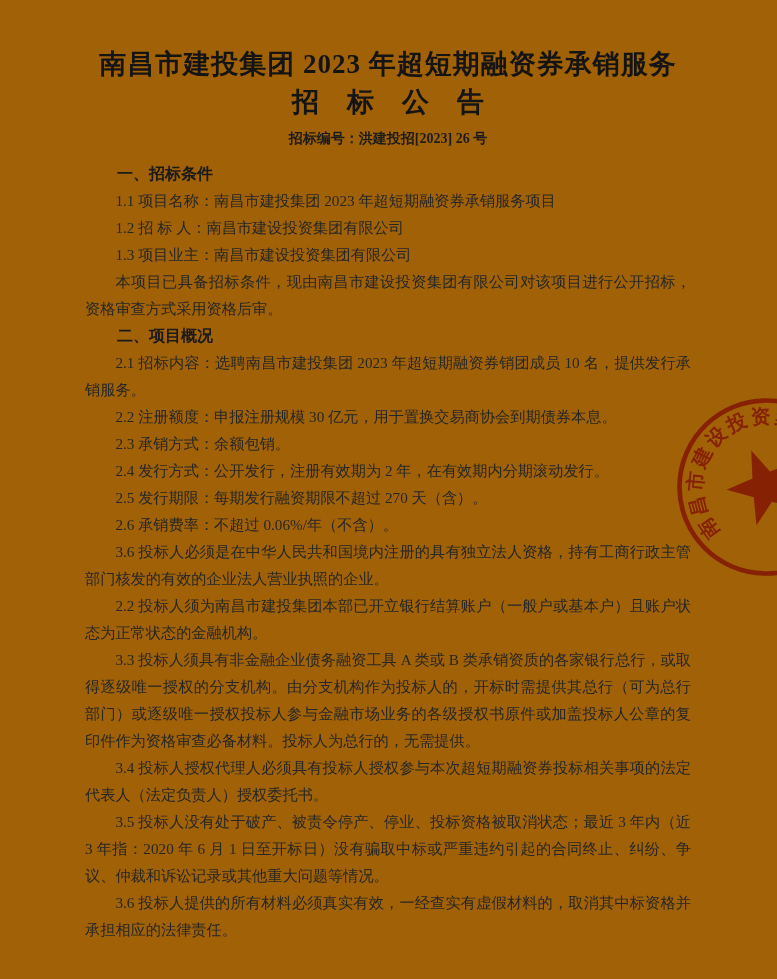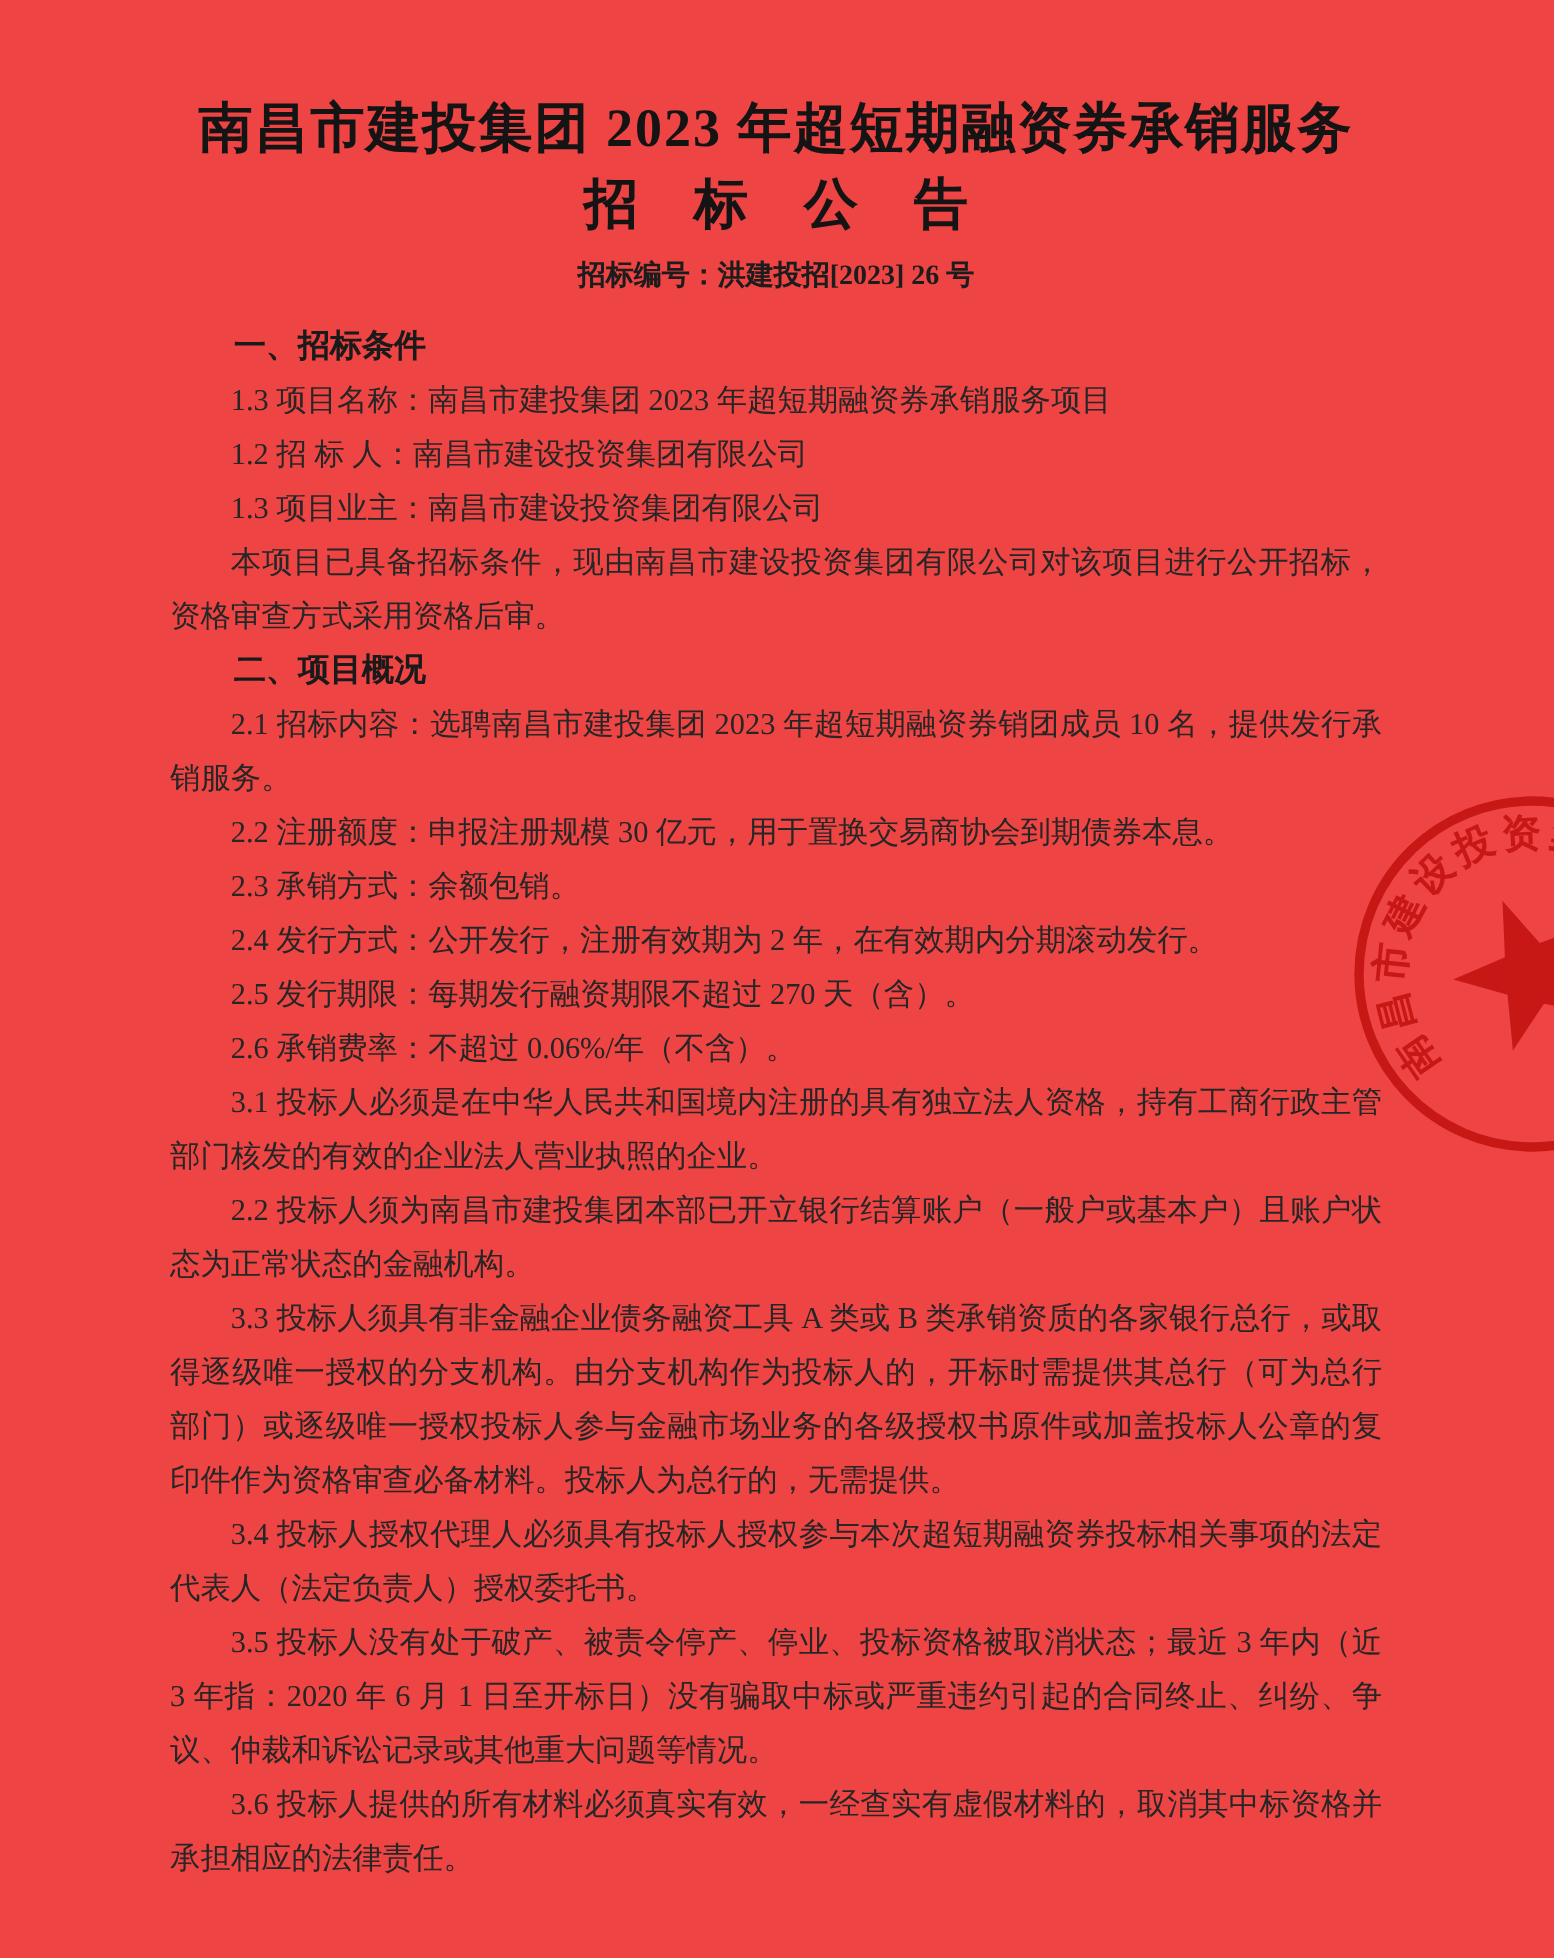--- a/index.html
+++ b/index.html
@@ -2,21 +2,21 @@
 <html><head>
 <meta charset="utf-8">
 <style>
   * { margin: 0; padding: 0; box-sizing: border-box; }
   html, body { background: #e8e8e6; }
   .page {
     position: relative;
     width: 777px;
     height: 979px;
     margin: 0 auto;
-    background: #ef4444;
+    background: #a16207;
     overflow: hidden;
     color: #242424;
     font-family: "Liberation Serif", "DejaVu Serif", serif;
   }
   .content {
     position: absolute;
     top: 46px;
     left: 85px;
     width: 606px;
   }
@@ -80,34 +80,34 @@
 
   <div class="content">
 
     <div class="doc-title-1">南昌市建投集团 2023 年超短期融资券承销服务</div>
     <div class="doc-title-2">招标公告</div>
     <div class="doc-number">招标编号：洪建投招[2023] 26 号</div>
 
     <div class="body-text">
 
       <div class="section-heading">一、招标条件</div>
-      <p class="para">1.3 项目名称：南昌市建投集团 2023 年超短期融资券承销服务项目</p>
+      <p class="para">1.1 项目名称：南昌市建投集团 2023 年超短期融资券承销服务项目</p>
       <p class="para">1.2 招 标 人：南昌市建设投资集团有限公司</p>
       <p class="para">1.3 项目业主：南昌市建设投资集团有限公司</p>
       <p class="para">本项目已具备招标条件，现由南昌市建设投资集团有限公司对该项目进行公开招标，资格审查方式采用资格后审。</p>
 
       <div class="section-heading">二、项目概况</div>
       <p class="para">2.1 招标内容：选聘南昌市建投集团 2023 年超短期融资券销团成员 10 名，提供发行承销服务。</p>
       <p class="para">2.2 注册额度：申报注册规模 30 亿元，用于置换交易商协会到期债券本息。</p>
       <p class="para">2.3 承销方式：余额包销。</p>
       <p class="para">2.4 发行方式：公开发行，注册有效期为 2 年，在有效期内分期滚动发行。</p>
       <p class="para">2.5 发行期限：每期发行融资期限不超过 270 天（含）。</p>
       <p class="para">2.6 承销费率：不超过 0.06%/年（不含）。</p>
 
-      <p class="para">3.1 投标人必须是在中华人民共和国境内注册的具有独立法人资格，持有工商行政主管部门核发的有效的企业法人营业执照的企业。</p>
+      <p class="para">3.6 投标人必须是在中华人民共和国境内注册的具有独立法人资格，持有工商行政主管部门核发的有效的企业法人营业执照的企业。</p>
       <p class="para">2.2 投标人须为南昌市建投集团本部已开立银行结算账户（一般户或基本户）且账户状态为正常状态的金融机构。</p>
       <p class="para">3.3 投标人须具有非金融企业债务融资工具 A 类或 B 类承销资质的各家银行总行，或取得逐级唯一授权的分支机构。由分支机构作为投标人的，开标时需提供其总行（可为总行部门）或逐级唯一授权投标人参与金融市场业务的各级授权书原件或加盖投标人公章的复印件作为资格审查必备材料。投标人为总行的，无需提供。</p>
       <p class="para">3.4 投标人授权代理人必须具有投标人授权参与本次超短期融资券投标相关事项的法定代表人（法定负责人）授权委托书。</p>
       <p class="para">3.5 投标人没有处于破产、被责令停产、停业、投标资格被取消状态；最近 3 年内（近 3 年指：2020 年 6 月 1 日至开标日）没有骗取中标或严重违约引起的合同终止、纠纷、争议、仲裁和诉讼记录或其他重大问题等情况。</p>
       <p class="para">3.6 投标人提供的所有材料必须真实有效，一经查实有虚假材料的，取消其中标资格并承担相应的法律责任。</p>
 
     </div>
   </div>
 
   <svg class="seal" viewBox="0 0 200 200" xmlns="http://www.w3.org/2000/svg">

